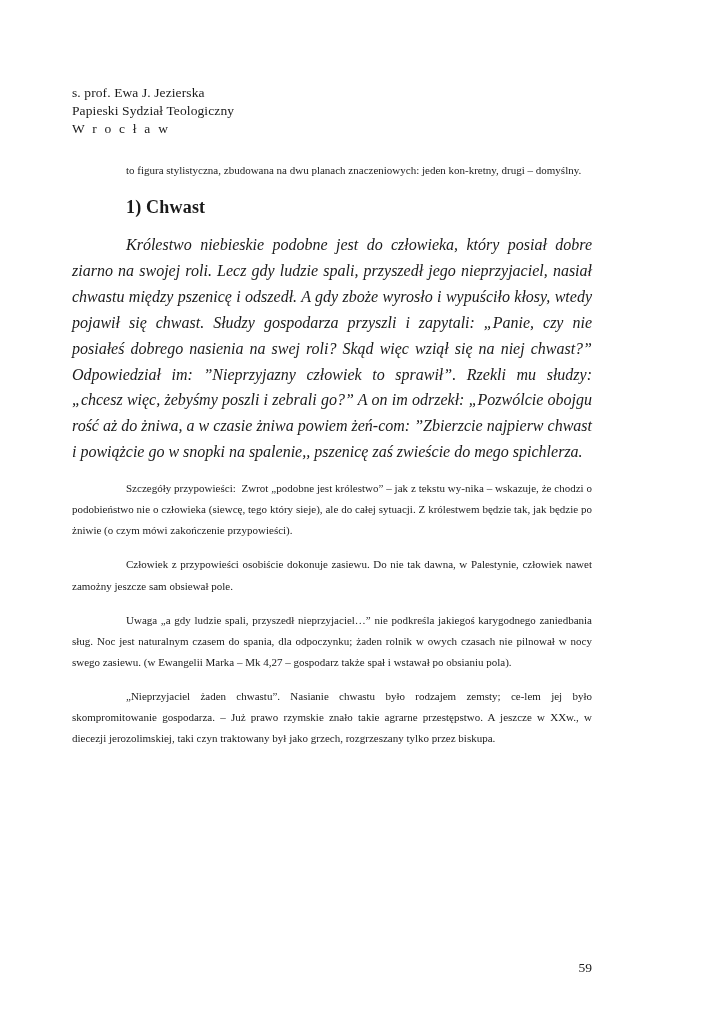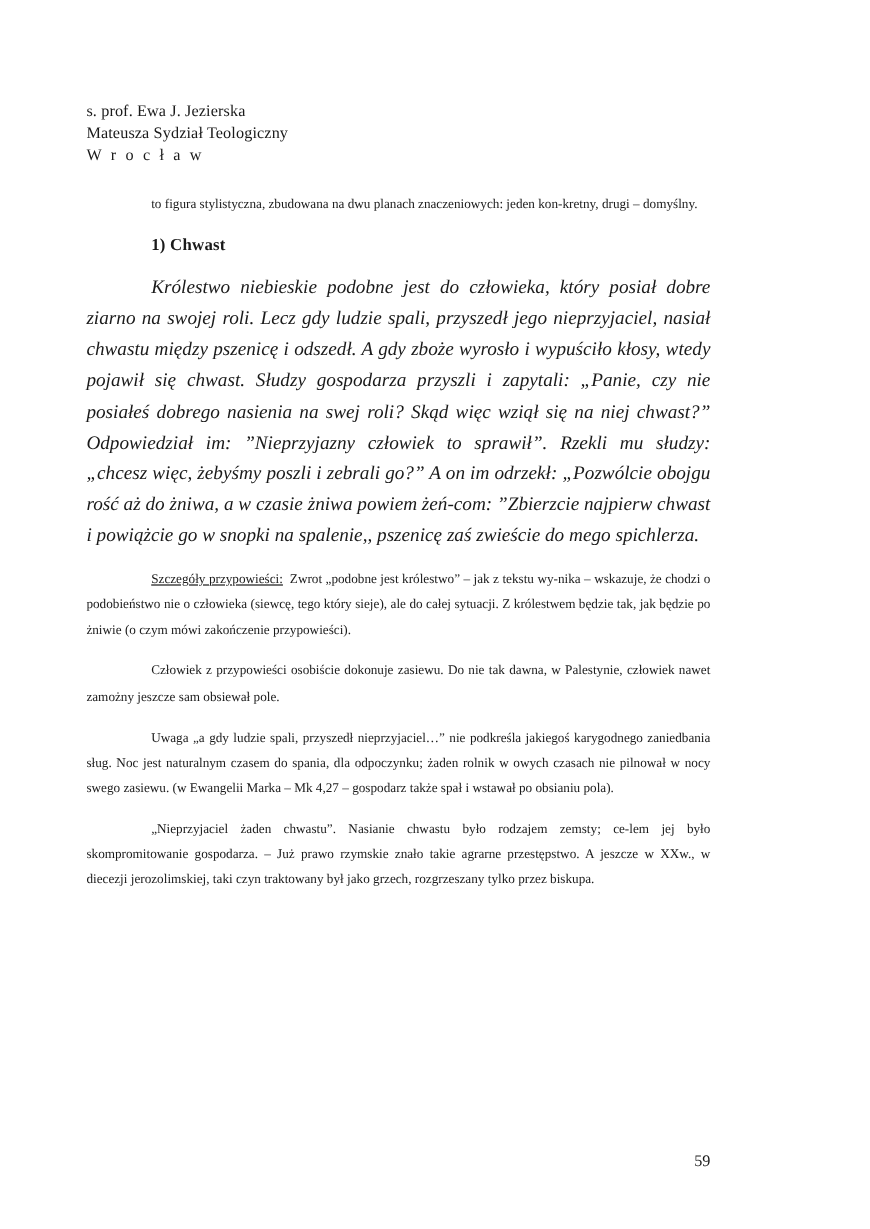--- a/index.html
+++ b/index.html
@@ -45,55 +45,54 @@
     margin: 0;
     font-size: 11px;
     line-height: 1.92;
     text-align: justify;
     text-justify: inter-word;
   }
   p.indent {
     text-indent: 54px;
   }
   .subhead {
-    font-size: 14px;
+    font-size: 18px;
     font-weight: bold;
     margin: 16px 0 8px 0;
     padding-left: 54px;
     letter-spacing: 0.2px;
   }
   .para-gap {
     margin-top: 13px;
   }
   .quote {
     font-style: italic;
     font-size: 16px;
     line-height: 1.62;
     text-align: justify;
     margin: 14px 0 12px 0;
     text-indent: 54px;
   }
   .underline {
-    text-decoration: underline;
   }
   .page-number {
     position: absolute;
     right: 68px;
     bottom: 48px;
     font-size: 13.5px;
   }
 </style>
 </head>
 <body>
 
 <div class="page">
 
   <div class="header-block">
     <div class="header-line">s. prof. Ewa J. Jezierska</div>
-    <div class="header-line">Mateusza Sydział Teologiczny</div>
+    <div class="header-line">Papieski Sydział Teologiczny</div>
     <div class="header-line spaced">W r o c ł a w</div>
   </div>
 
 
   <p class="indent">to figura stylistyczna, zbudowana na dwu planach znaczeniowych: jeden kon-kretny, drugi – domyślny.</p>
 
   <div class="subhead">1)  Chwast</div>
 
 
   <p class="quote">Królestwo niebieskie podobne jest do człowieka, który posiał dobre ziarno na swojej roli. Lecz gdy ludzie spali, przyszedł jego nieprzyjaciel, nasiał chwastu między pszenicę i odszedł. A gdy zboże wyrosło i wypuściło kłosy, wtedy pojawił się chwast. Słudzy gospodarza przyszli i zapytali: „Panie, czy nie posiałeś dobrego nasienia na swej roli? Skąd  więc wziął się na niej chwast?” Odpowiedział im: ”Nieprzyjazny człowiek to sprawił”. Rzekli mu słudzy: „chcesz  więc, żebyśmy poszli i zebrali go?” A on im odrzekł: „Pozwólcie obojgu rość aż do żniwa, a w czasie żniwa powiem żeń-com: ”Zbierzcie najpierw chwast i powiążcie go w snopki na spalenie,, pszenicę zaś zwieście do mego spichlerza.</p>

